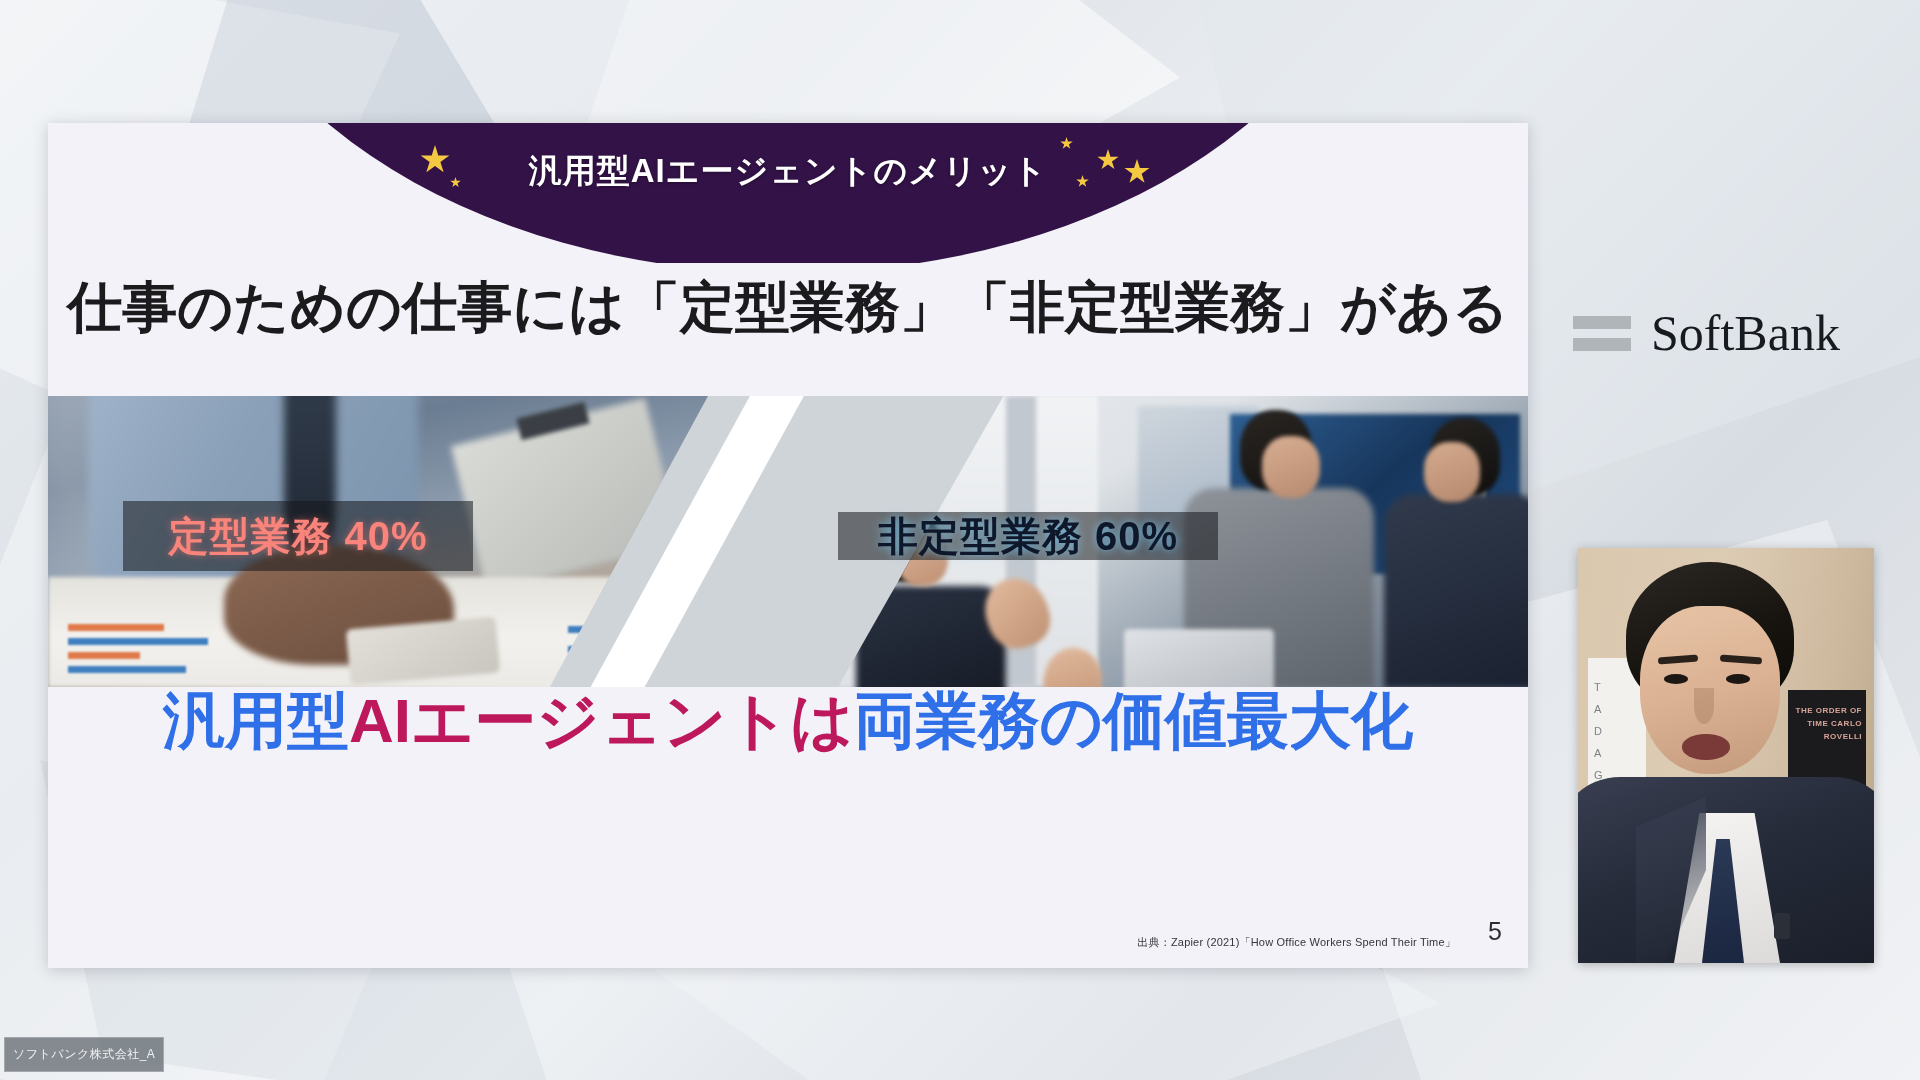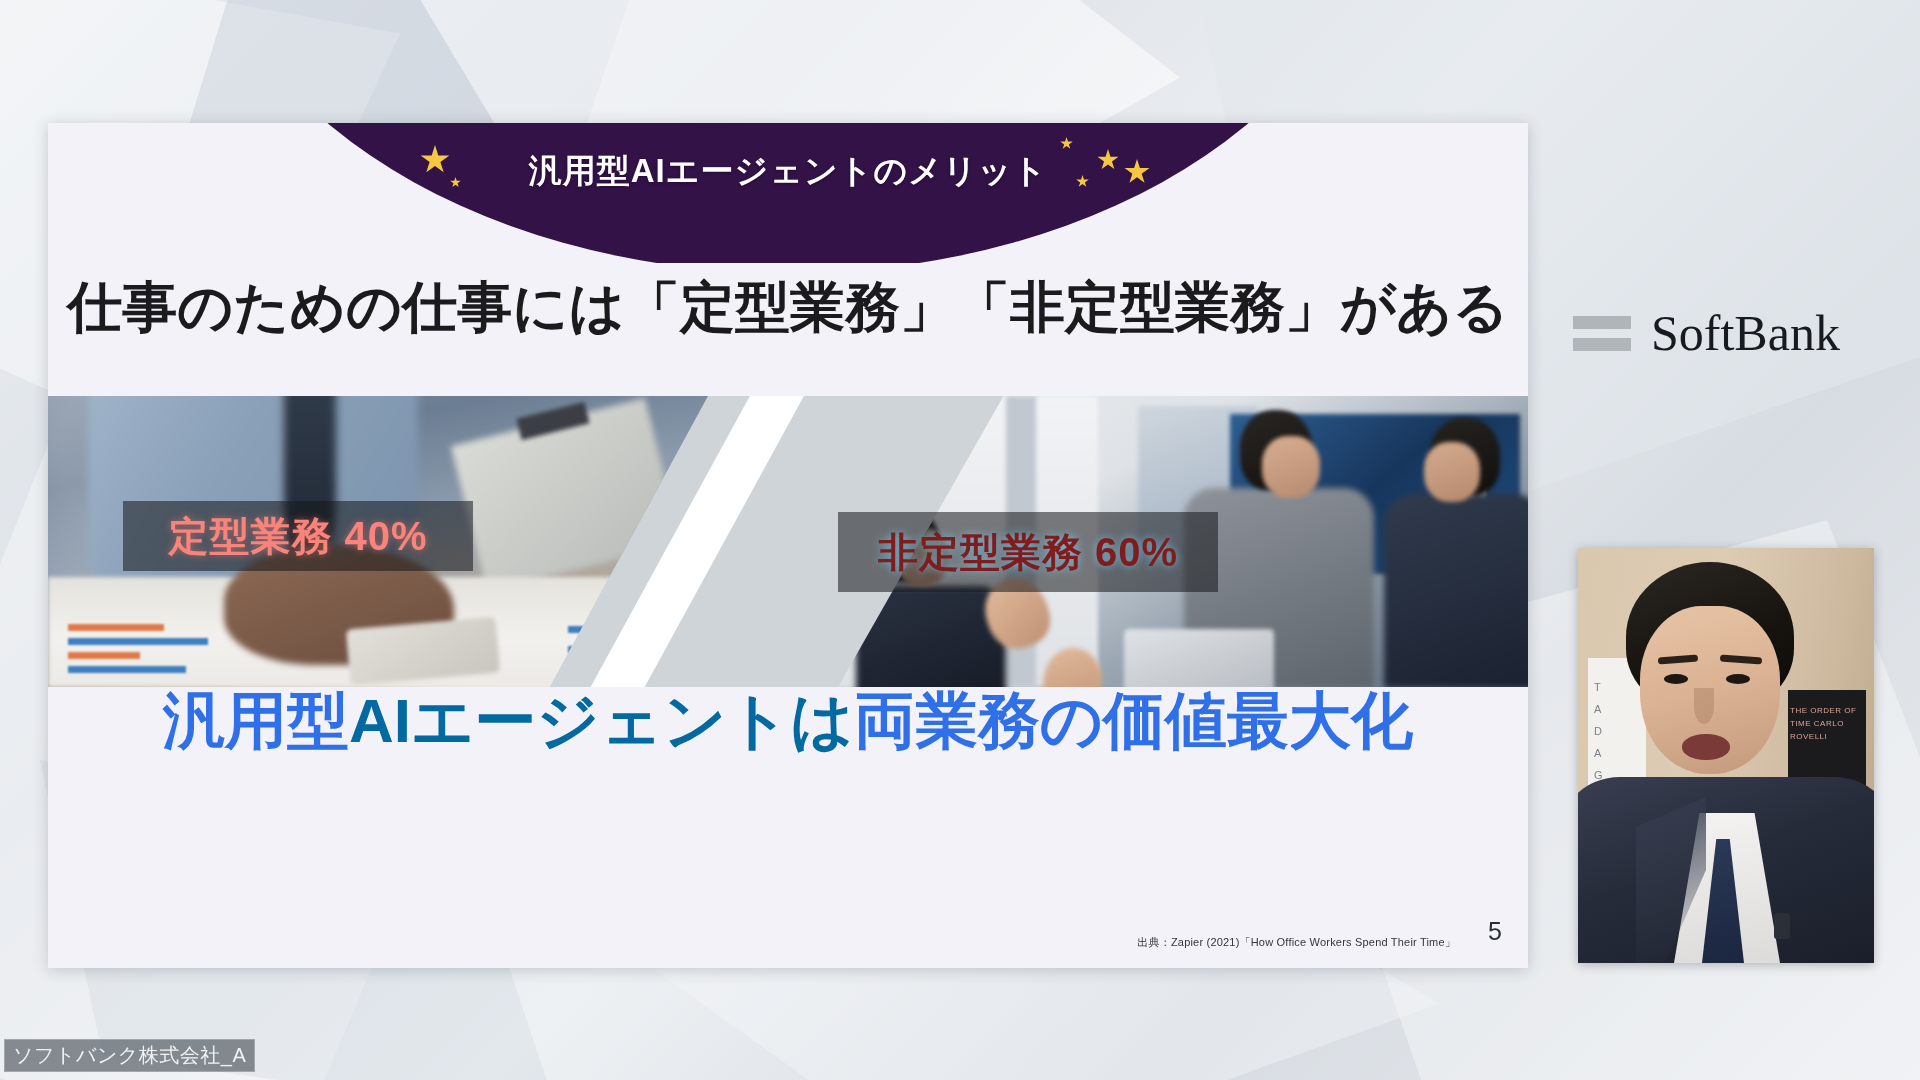--- a/index.html
+++ b/index.html
@@ -264,34 +264,34 @@
     font-size: 40px; font-weight: 700;
     letter-spacing: 1px;
   }
   .cap-left {
     left: 75px; top: 105px; width: 350px; height: 70px;
     justify-content: center;
     color: #f8847b;
     text-shadow: 0 0 7px rgba(255,120,110,0.55);
   }
   .cap-right {
-    left: 790px; top: 116px; width: 380px; height: 80px;
+    left: 790px; top: 116px; width: 380px; height: 48px;
     justify-content: center;
-    color: #7f1d1d;
+    color: #0f172a;
     text-shadow: 0 0 9px rgba(120,210,255,0.75);
   }
 
   
   .bottomline {
     position: absolute; left: 0; right: 0; top: 556px;
     text-align: center; white-space: nowrap;
     font-size: 62px; font-weight: 700; letter-spacing: 0px;
   }
   .bl-blue { color: #2f6fe8; }
-  .bl-dark { color: #0369a1; }
+  .bl-dark { color: #be185d; }
 
   
   .source {
     position: absolute; right: 72px; bottom: 18px;
     font-size: 11px; color: #33363c; letter-spacing: 0.2px;
   }
   .pageno {
     position: absolute; right: 26px; bottom: 22px;
     font-size: 25px; color: #2b2e33;
   }
@@ -327,22 +327,23 @@
   .sp-poster-t {
     position: absolute; left: 16px; top: 128px; width: 44px;
     font-size: 11px; color: #7d8288; line-height: 22px; letter-spacing: 2px;
   }
   .sp-book {
     position: absolute; right: 8px; top: 142px; width: 78px; height: 135px;
     background: #1b1a1c;
   }
   .sp-book-t {
     position: absolute; right: 12px; top: 156px; width: 72px;
-    font-size: 8px; color: #d9a59a; line-height: 13px; text-align: left;
+    font-size: 8px; color: #d9a59a; line-height: 13px; text-align: right;
     letter-spacing: 0.5px;
+    font-weight: bold;
   }
   .sp-hair {
     position: absolute; left: 48px; top: 14px; width: 168px; height: 150px;
     background: linear-gradient(160deg,#2b2723 0%, #17140f 55%, #0b0907 100%);
     border-radius: 50% 50% 42% 42%;
   }
   .sp-face {
     position: absolute; left: 62px; top: 58px; width: 140px; height: 168px;
     background: linear-gradient(165deg,#e7c4a6 0%, #dbb293 50%, #c49a7c 100%);
     border-radius: 44% 44% 48% 48%;
@@ -382,24 +383,24 @@
     clip-path: polygon(100% 0, 100% 44%, 42% 100%, 0 100%, 0 18%);
   }
   .sp-mic {
     position: absolute; left: 196px; bottom: 24px; width: 16px; height: 26px;
     background: #2b2f38; border-radius: 3px;
   }
 
   
   #watermark {
     position: absolute; left: 4px; bottom: 8px;
-    padding: 2px 8px;
+    padding: 8px 8px;
     background: rgba(92,98,106,0.72);
     color: #f0f1f3;
-    font-size: 20px; letter-spacing: 0.5px;
+    font-size: 12px; letter-spacing: 0.5px;
     border: 1px solid rgba(255,255,255,0.25);
   }
 </style>
 </head>
 <body>
 
 <div id="stage">
 
   <div class="bg-base"></div>
   <div class="facet f1"></div>

